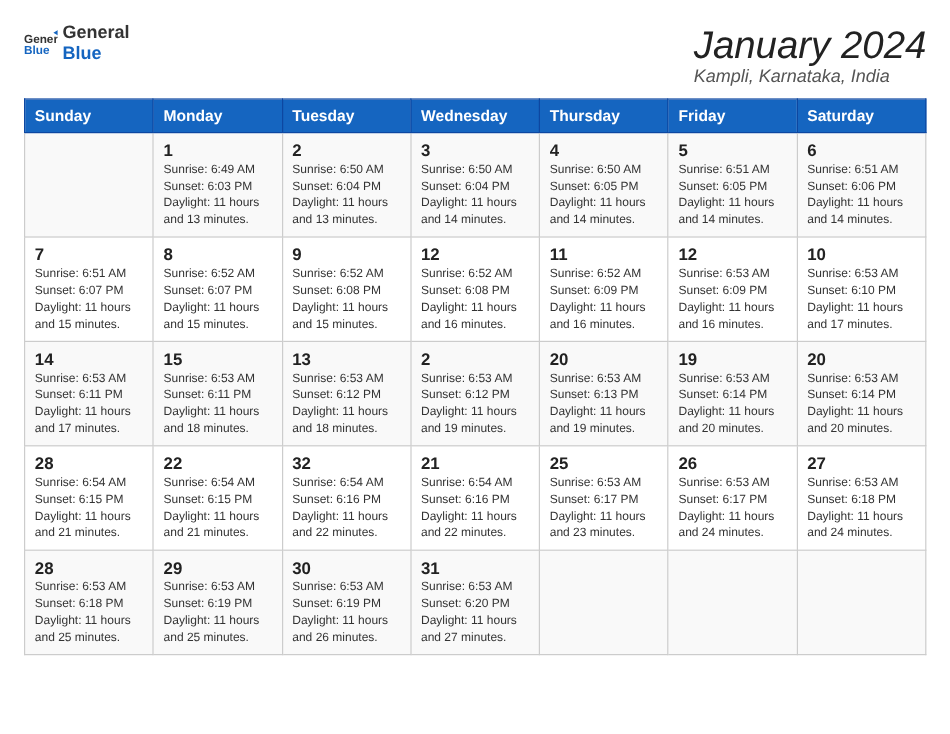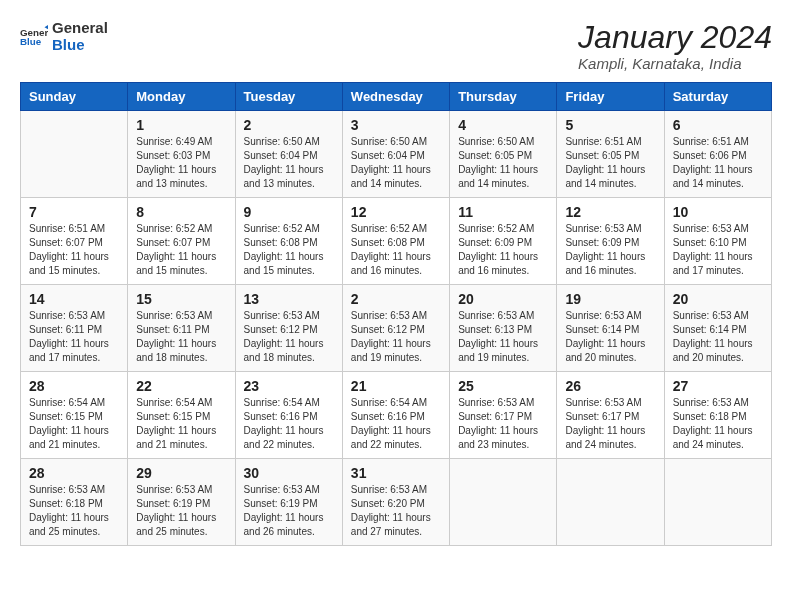--- a/index.html
+++ b/index.html
@@ -272,21 +272,21 @@
 and 21 minutes.</div>
         </td>
         <td>
           <span class="day-number">22</span>
           <div class="day-info" style="white-space: pre-line;">Sunrise: 6:54 AM
 Sunset: 6:15 PM
 Daylight: 11 hours
 and 21 minutes.</div>
         </td>
         <td>
-          <span class="day-number">23</span>
+          <span class="day-number">32</span>
           <div class="day-info" style="white-space: pre-line;">Sunrise: 6:54 AM
 Sunset: 6:16 PM
 Daylight: 11 hours
 and 22 minutes.</div>
         </td>
         <td>
           <span class="day-number">21</span>
           <div class="day-info" style="white-space: pre-line;">Sunrise: 6:54 AM
 Sunset: 6:16 PM
 Daylight: 11 hours

